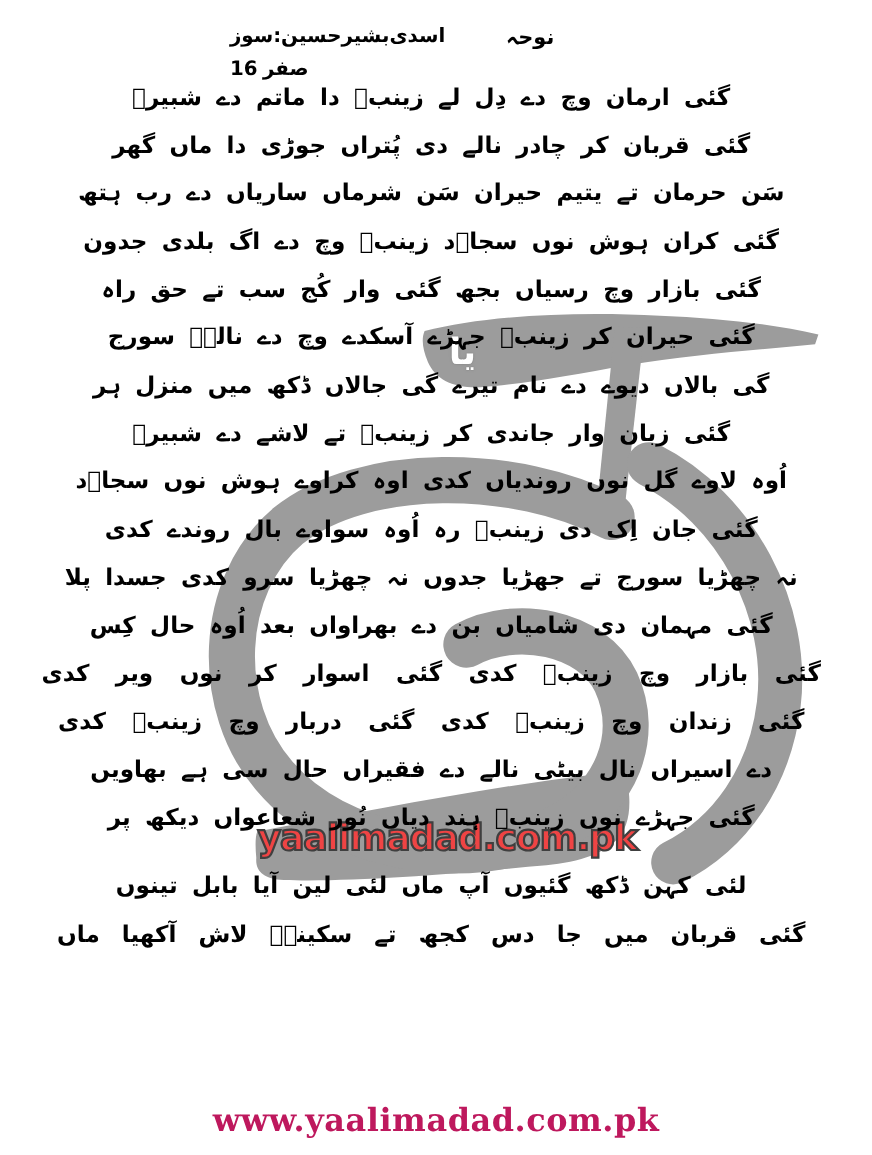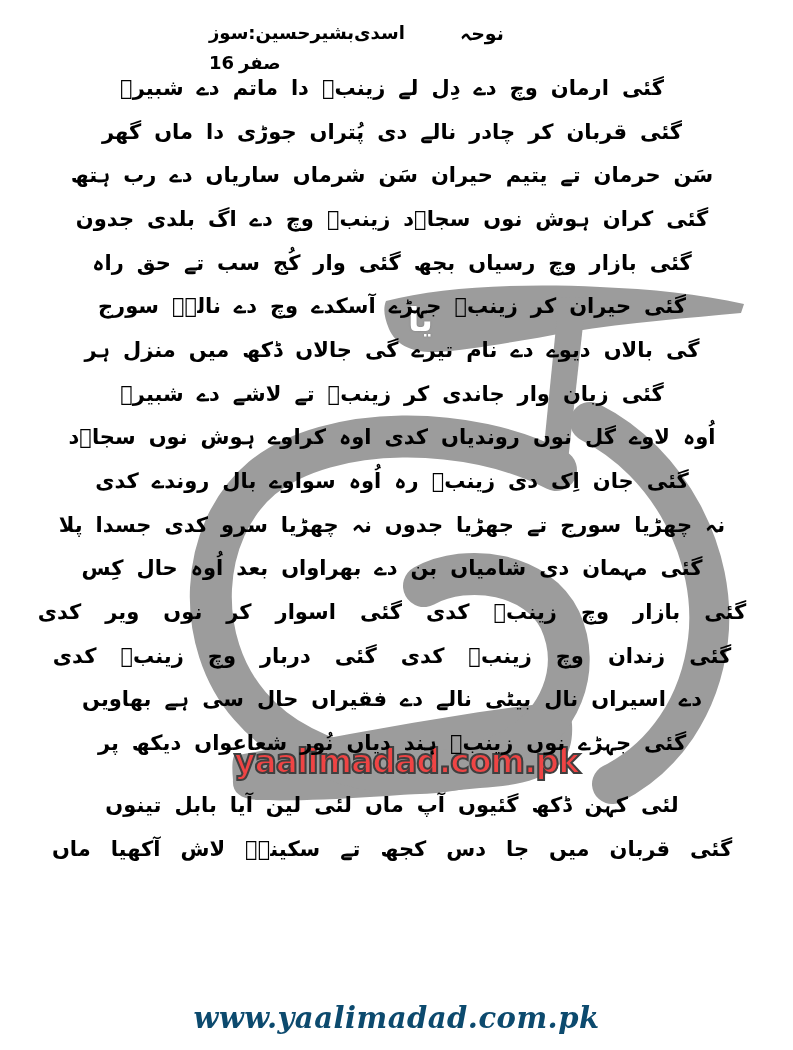--- a/index.html
+++ b/index.html
@@ -349,15 +349,15 @@
         <span class="w">تے</span>
         <span class="w">کجھ</span>
         <span class="w">دس</span>
         <span class="w">جا</span>
         <span class="w">میں</span>
         <span class="w">قربان</span>
         <span class="w">گئی</span>
       </div>
     </div>
 
-  <div class="footer" style="color: #0c4a6e; font-style: italic;">www.yaalimadad.com.pk</div>
+  <div class="footer" style="color: #be185d;">www.yaalimadad.com.pk</div>
 
 </div>
 
 </body></html>

